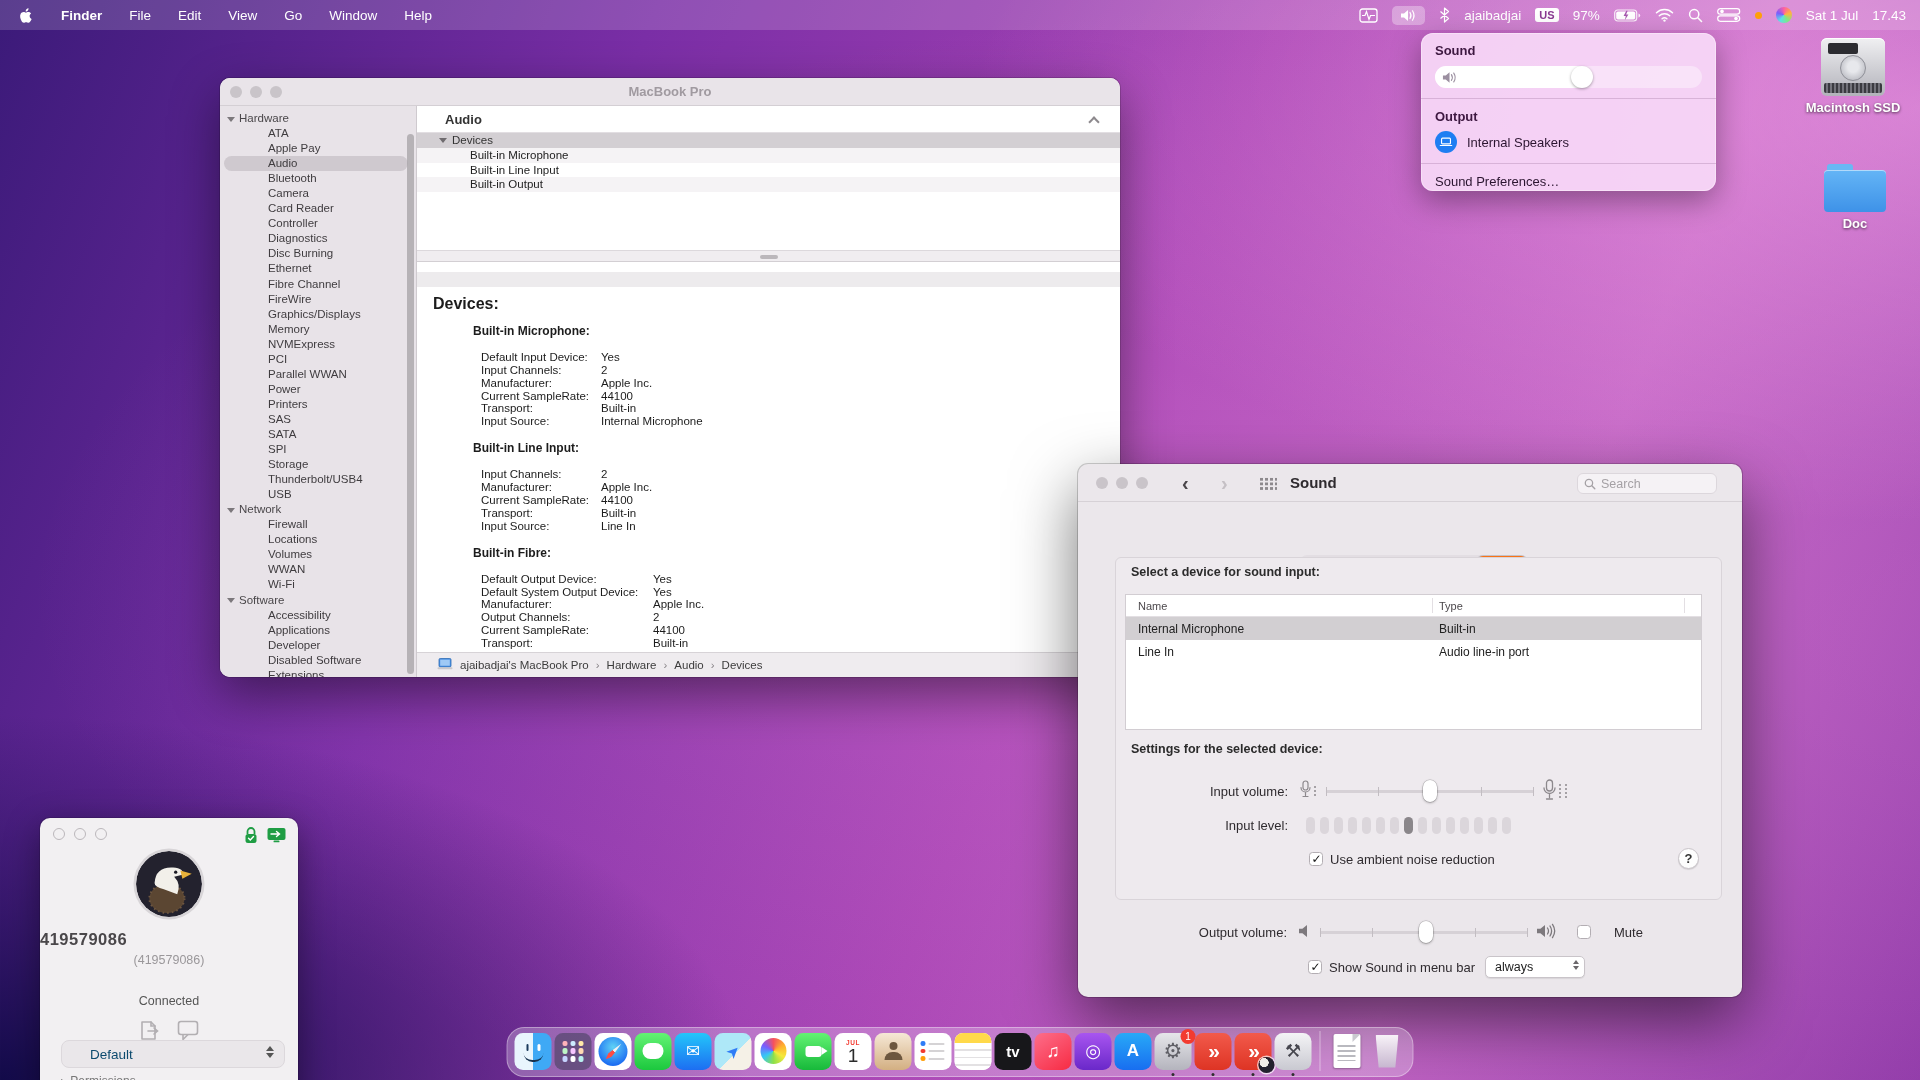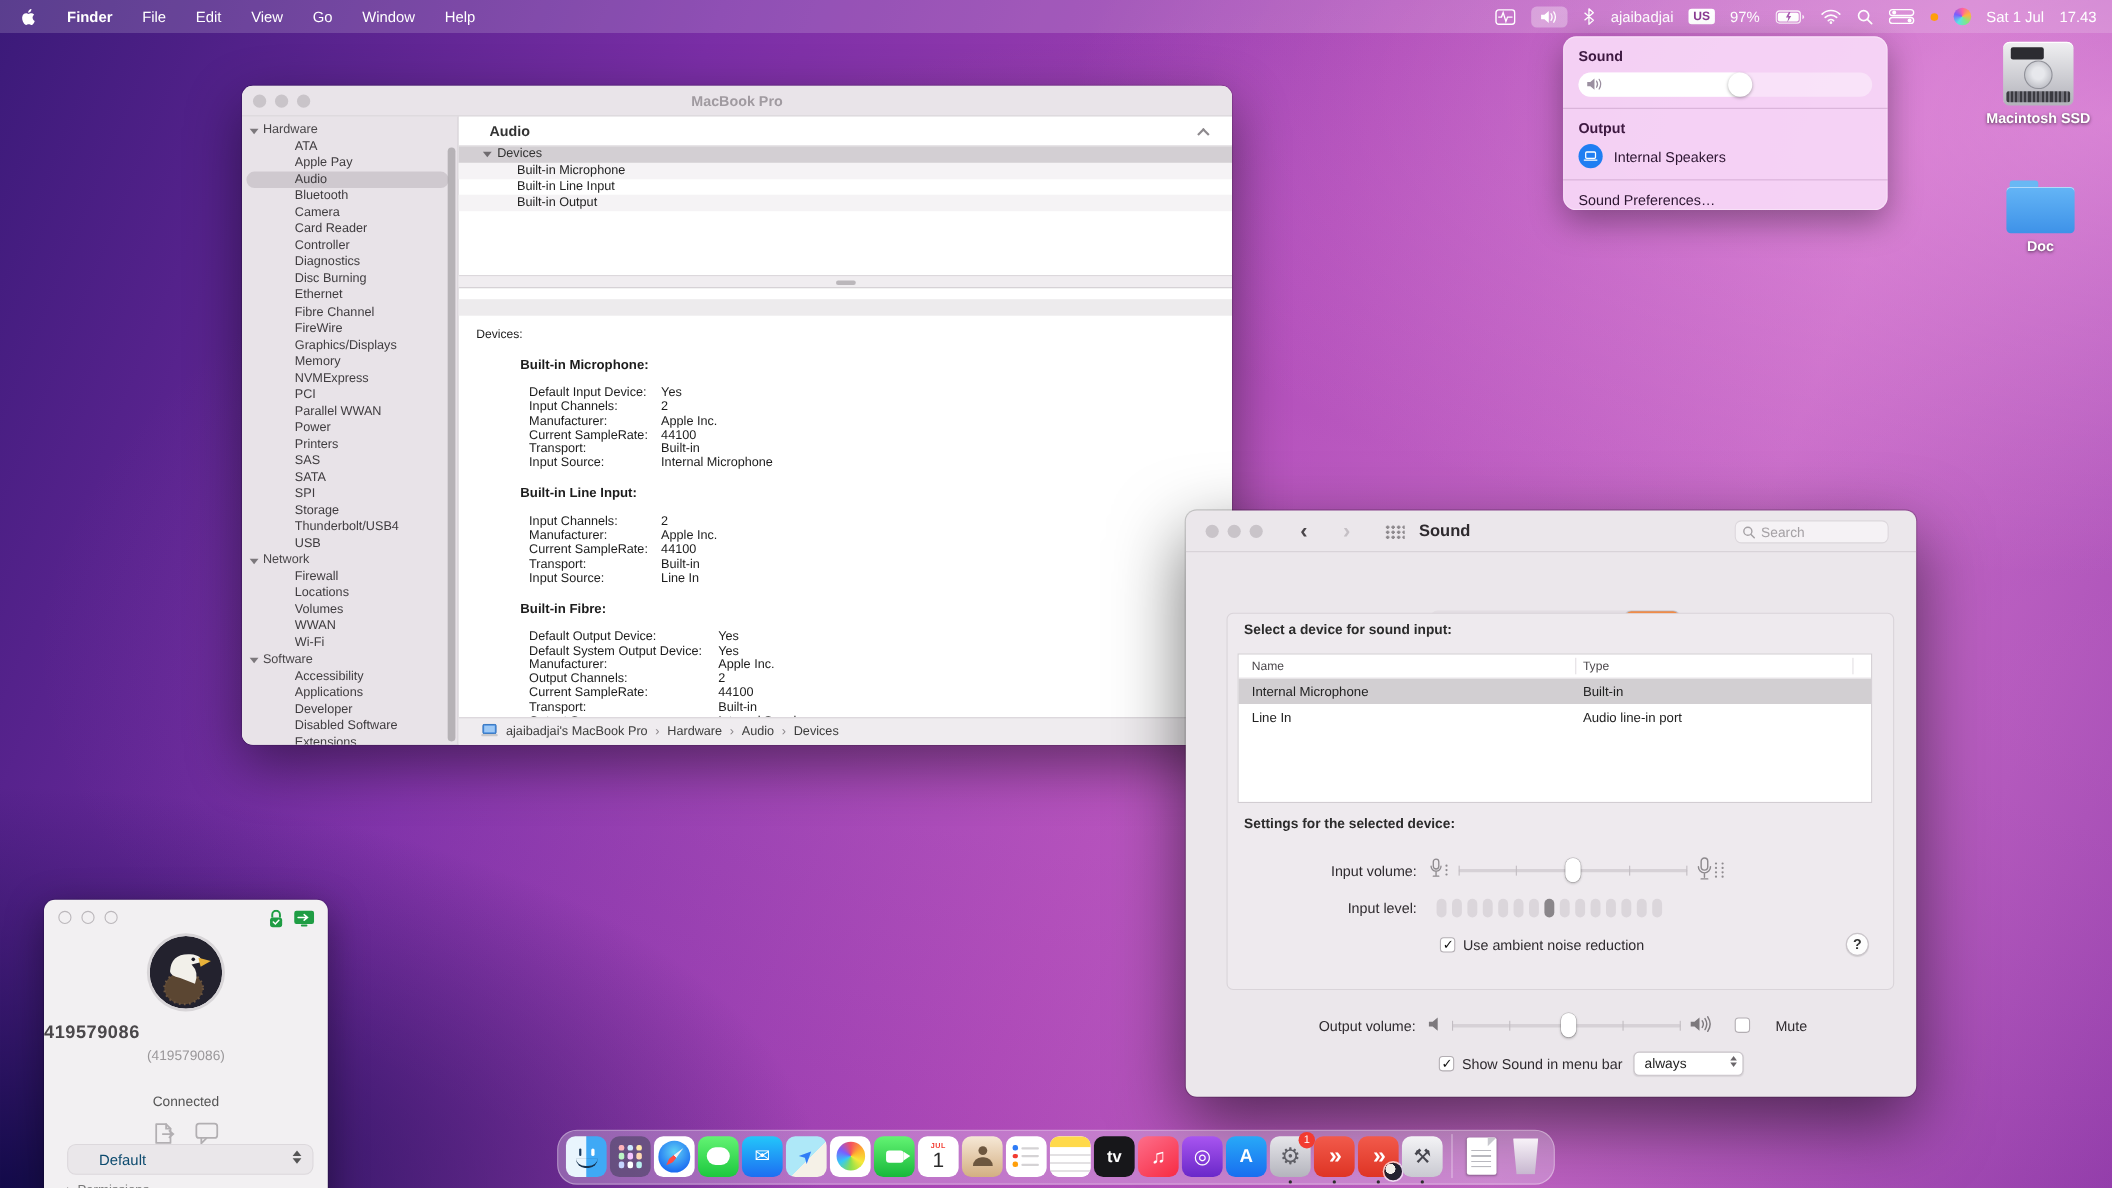--- a/index.html
+++ b/index.html
@@ -50,21 +50,21 @@
   .chev-up { position:absolute; right:22px; top:12px; width:8px; height:8px; border-left:2px solid #8d898d; border-top:2px solid #8d898d; transform:rotate(45deg); }
   #si-tree { position:absolute; top:27px; left:0; right:0; height:117px; }
   .tree-group { height:15px; line-height:15px; background:#d3cfd3; font-size:11.5px; color:#333; position:relative; padding-left:35px; }
   .tree-group .tri { position:absolute; left:22px; top:5px; width:0; height:0; border-left:4px solid transparent; border-right:4px solid transparent; border-top:5px solid #6f6b6f; }
   .tree-row { height:14.5px; line-height:14.5px; font-size:11.5px; color:#222; padding-left:53px; }
   .tree-row.stripe { background:#f5f3f5; }
   .empty-stripe { position:absolute; left:0; right:0; top:139px; height:15px; background:#edebed; }
   #si-splitter { position:absolute; top:144px; left:0; right:0; height:12px; background:#f0edf0; border-top:1px solid #dcd8dc; border-bottom:1px solid #d3cfd3; }
   #si-splitter .dot { position:absolute; left:50%; top:4px; width:18px; height:4px; margin-left:-9px; border-radius:2px; background:#bbb7bb; }
   #si-details { position:absolute; top:184px; left:0; right:0; bottom:25px; overflow:hidden; padding:8px 0 0 16px; font-size:11.5px; color:#1c1c1c; line-height:12.9px; }
-  #si-details .dv-title { font-weight:normal; font-size:11px; }
+  #si-details .dv-title { font-weight:bold; font-size:16px; }
   .detail-block .blk-name { font-weight:bold; font-size:12px; margin:14px 0 0 40px; }
   .detail-block .props { margin:13px 0 0 48px; }
   .prop-row { display:flex; }
   .prop-row .pl { width:120px; flex:none; }
   .detail-block.wide .pl { width:172px; }
   #si-status { position:absolute; left:0; right:0; bottom:0; height:25px; background:#efecef; border-top:1px solid #d7d3d7; display:flex; align-items:center; padding-left:20px; font-size:11.5px; color:#3c3c3c; }
   #si-status .crumb-sep { color:#8a868a; margin:0 7px; }
   #si-status .lap { margin-right:7px; }
   
   #popover { position:absolute; left:1421px; top:33px; width:295px; height:158px; border-radius:12px;

